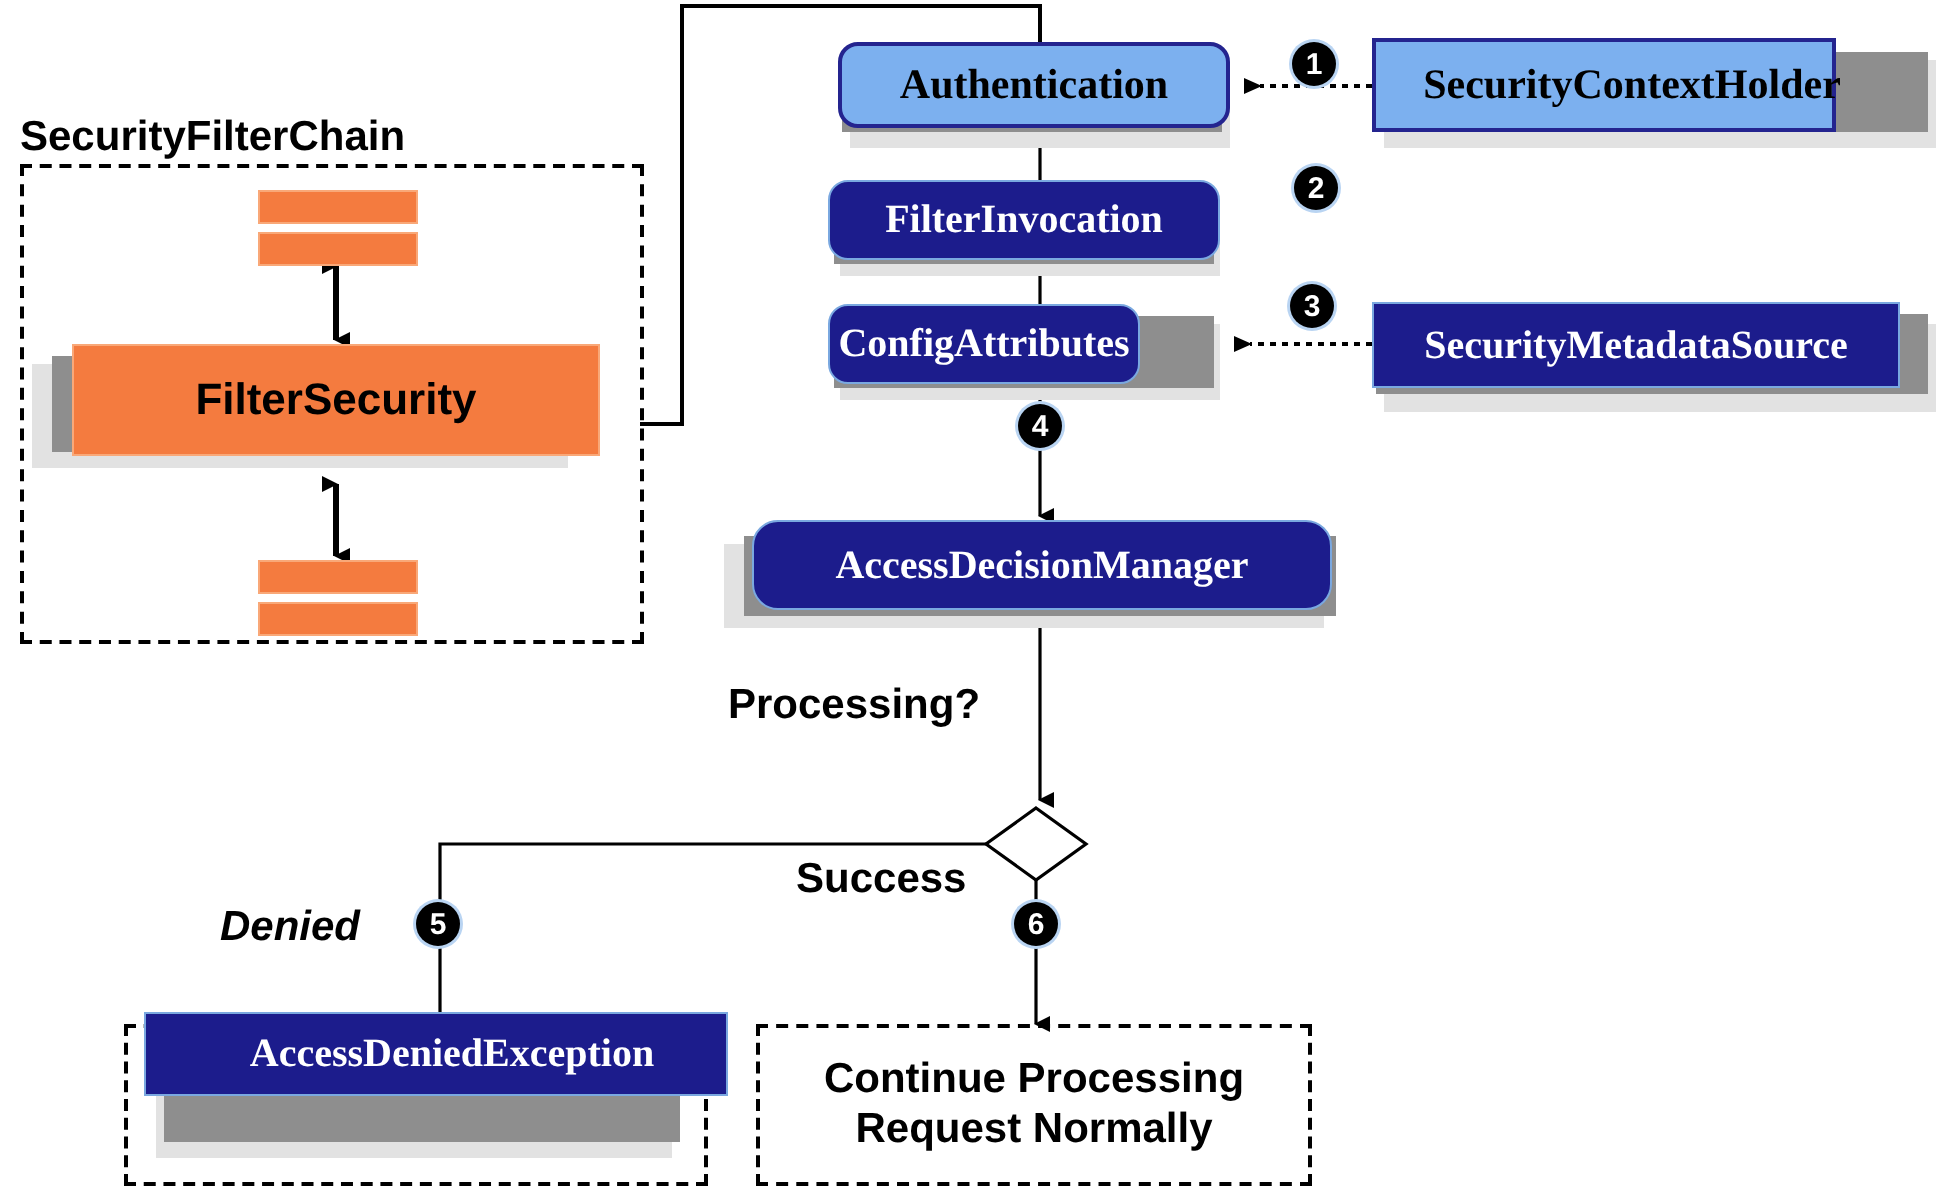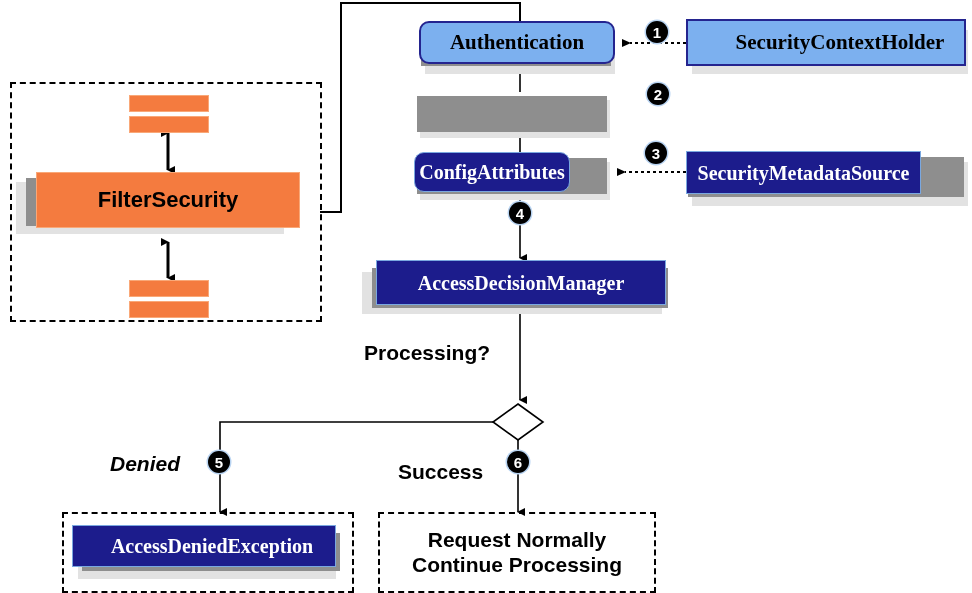--- a/index.html
+++ b/index.html
@@ -205,20 +205,21 @@
 
     <g>
       <line x1="168" y1="133" x2="168" y2="170" stroke="#000" stroke-width="3" marker-start="url(#arrowUp)" marker-end="url(#arrowDown)"></line>
     </g>
 
     <g>
       <line x1="168" y1="242" x2="168" y2="278" stroke="#000" stroke-width="3" marker-start="url(#arrowUp)" marker-end="url(#arrowDown)"></line>
     </g>
   </svg>
 
+  <div class="label title" style="left:10px; top:57px;">SecurityFilterChain</div>
 
   <div class="dashed-box" style="left:10px; top:82px; width:312px; height:240px;"></div>
 
   <div class="node orange-bar" style="left:129px; top:95px; width:80px; height:17px;"></div>
   <div class="node orange-bar" style="left:129px; top:116px; width:80px; height:17px;"></div>
 
   <div class="shadow light" style="left:16px; top:182px; width:268px; height:52px;"></div>
   <div class="shadow dark" style="left:26px; top:178px; width:268px; height:48px;"></div>
 
   <div class="node orange" style="left:36px; top:172px; width:264px; height:56px; flex-direction:column;">
@@ -229,62 +230,65 @@
   <div class="node orange-bar" style="left:129px; top:301px; width:80px; height:17px;"></div>
 
   <div class="shadow light" style="left:425px; top:32px; width:190px; height:42px;"></div>
   <div class="shadow dark" style="left:421px; top:28px; width:190px; height:38px;"></div>
   <div class="node blue-round" style="left:419px; top:21px; width:196px; height:43px;">
     <span>Authentication</span>
   </div>
 
   <div class="shadow light" style="left:420px; top:100px; width:190px; height:38px;"></div>
   <div class="shadow dark" style="left:417px; top:96px; width:190px; height:36px;"></div>
+  <div class="node navy-round" style="left:414px; top:90px; width:196px; height:40px;">
+    <span>FilterInvocation</span>
+  </div>
 
   <div class="shadow light" style="left:420px; top:162px; width:190px; height:38px;"></div>
   <div class="shadow dark" style="left:417px; top:158px; width:190px; height:36px;"></div>
   <div class="node navy-round" style="left:414px; top:152px; width:156px; height:40px;">
     <span>ConfigAttributes</span>
   </div>
 
   <div class="shadow light" style="left:362px; top:272px; width:300px; height:42px;"></div>
   <div class="shadow dark" style="left:372px; top:268px; width:296px; height:40px;"></div>
-  <div class="node navy-sq" style="left:376px; top:260px; width:290px; height:45px;">
+  <div class="node navy-sq" style="left:376px; top:260px; width:290px; height:45px;border-radius:13px;">
     <span>AccessDecisionManager</span>
   </div>
 
   <div class="shadow light" style="left:692px; top:30px; width:276px; height:44px;"></div>
   <div class="shadow dark" style="left:688px; top:26px; width:276px; height:40px;"></div>
-  <div class="node blue-sq" style="left:686px; top:19px; width:280px; height:47px;padding-left:28px;">
+  <div class="node blue-sq" style="left:686px; top:19px; width:232px; height:47px;padding-left:28px;">
     <span>SecurityContextHolder</span>
   </div>
 
   <div class="shadow light" style="left:692px; top:162px; width:276px; height:44px;"></div>
   <div class="shadow dark" style="left:688px; top:157px; width:276px; height:40px;"></div>
-  <div class="node navy-sq" style="left:686px; top:151px; width:235px; height:43px;">
+  <div class="node navy-sq" style="left:686px; top:151px; width:264px; height:43px;">
     <span>SecurityMetadataSource</span>
   </div>
 
   <div class="label quest" style="left:364px; top:341px;">Processing?</div>
 
   <div class="label branch" style="left:110px; top:452px;font-style:italic;">Denied</div>
 
-  <div class="label branch" style="left:398px; top:460px;">Success</div>
+  <div class="label branch" style="left:398px; top:428px;">Success</div>
 
   <div class="dashed-box" style="left:62px; top:512px; width:292px; height:81px;"></div>
   <div class="shadow light" style="left:78px; top:537px; width:258px; height:42px;"></div>
   <div class="shadow dark" style="left:82px; top:533px; width:258px; height:38px;"></div>
-  <div class="node navy-sq" style="left:72px; top:525px; width:264px; height:42px;padding-left:16px;">
+  <div class="node navy-sq" style="left:72px; top:506px; width:292px; height:42px;padding-left:16px;">
     <span>AccessDeniedException</span>
   </div>
 
   <div class="dashed-box" style="left:378px; top:512px; width:278px; height:81px;"></div>
   <div class="plain-text" style="left:380px; top:514px; width:274px; height:77px; flex-direction:column;">
+    <span>Continue Processing</span>
     <span>Request Normally</span>
-    <span>Continue Processing</span>
   </div>
 
   <div class="badge" style="left:646px; top:21px;">1</div>
   <div class="badge" style="left:647px; top:83px;">2</div>
   <div class="badge" style="left:645px; top:142px;">3</div>
   <div class="badge" style="left:509px; top:202px;">4</div>
   <div class="badge" style="left:208px; top:451px;">5</div>
   <div class="badge" style="left:507px; top:451px;">6</div>
 
 </div>

